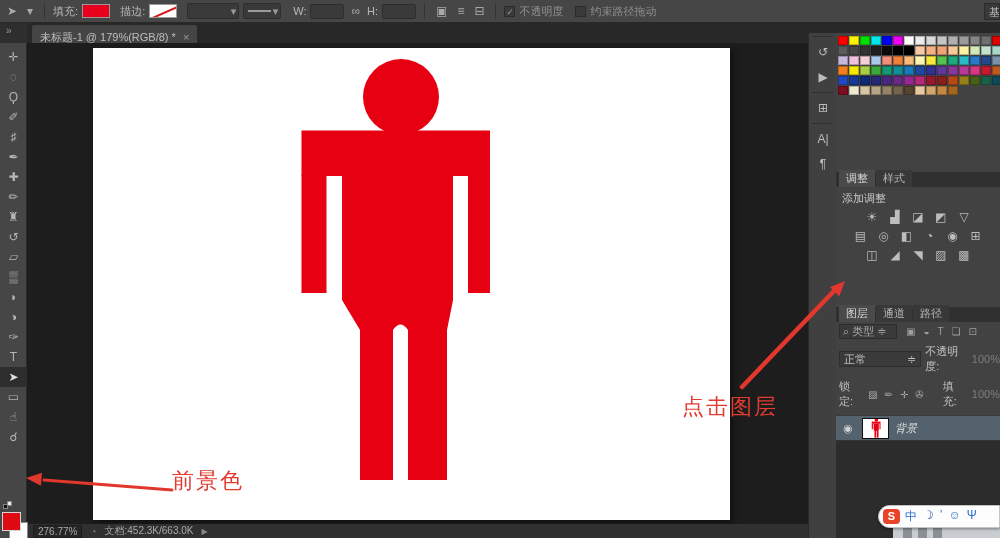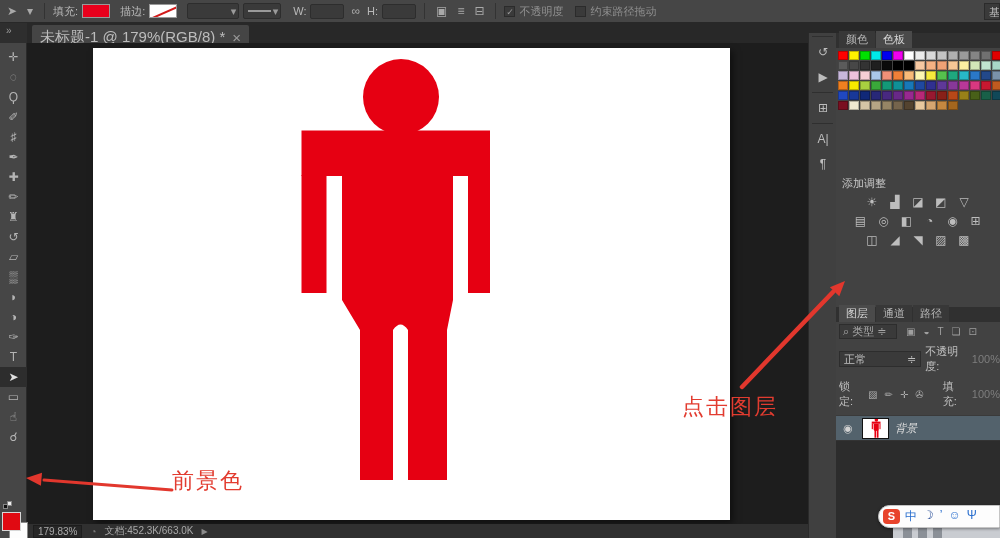--- a/index.html
+++ b/index.html
@@ -15,21 +15,21 @@
   .stroke-none:before { content:""; position:absolute; left:-4px; top:6px; width:40px; height:2px; background:#d21a1a; transform:rotate(-24deg); }
   .ob-drop { background:#3a3a3a; border:1px solid #2d2d2d; height:16px; display:flex; align-items:center; justify-content:flex-end; padding:0 2px; color:#9a9a9a; border-radius:2px; }
   .ob-icon { color:#a9a9a9; font-size:12px; padding:0 3px; }
   .ob-check { display:flex; align-items:center; gap:4px; color:#8f8f8f; }
   .cbox { width:11px; height:11px; background:#3a3a3a; border:1px solid #2b2b2b; color:#9a9a9a; font-size:9px; line-height:10px; text-align:center; }
   .ob-sep { width:1px; height:16px; background:#333; margin:0 4px; }
   #workspace-btn { position:absolute; right:0; top:3px; background:#3a3a3a; border:1px solid #2b2b2b; height:17px; padding:1px 2px 0 4px; color:#bdbdbd; overflow:hidden; width:16px; }
 
   
   #tab-bar { position:absolute; left:27px; top:23px; width:973px; height:20px; background:#282828; }
-  #doc-tab { position:absolute; left:5px; top:2px; height:18px; background:#454545; color:#bdbdbd; display:flex; align-items:center; gap:7px; padding:12px 8px; font-size:15px; border-radius:2px 2px 0 0; }
+  #doc-tab { position:absolute; left:5px; top:2px; height:18px; background:#454545; color:#bdbdbd; display:flex; align-items:center; gap:7px; padding:12px 8px; font-size:11px; border-radius:2px 2px 0 0; }
   #panel-collapse { position:absolute; left:0; top:23px; width:27px; height:20px; background:#2e2e2e; color:#9a9a9a; font-size:10px; padding:2px 0 0 6px; }
 
   
   #toolbar { position:absolute; left:0; top:43px; width:27px; height:495px; background:#464646; border-right:1px solid #2a2a2a; }
   .tool { width:27px; height:20px; display:flex; align-items:center; justify-content:center; color:#b5b5b5; font-size:12px; }
   .tool.active { background:#2d2d2d; color:#e0e0e0; }
   #fgbg { position:absolute; left:0; top:458px; width:27px; height:46px; }
   #reset-colors { position:absolute; left:3px; top:0px; width:10px; height:9px; }
   #reset-colors .mini { position:absolute; width:5px; height:5px; border:1px solid #888; }
   #reset-colors .mini.b { left:0; top:3px; background:#111; }
@@ -174,44 +174,40 @@
       <g id="figure-group" fill="#e60012">
         <circle cx="308" cy="49" r="38"></circle>
         <rect x="208.5" y="82.5" width="188.5" height="45.5"></rect>
         <rect x="208.5" y="127" width="25" height="118"></rect>
         <rect x="375" y="127" width="22" height="118"></rect>
         <path d="M249,127 L360,127 L360,252 L354,282 L354,432 L315,432 L315,282 Q307.5,271 300,282 L300,432 L267,432 L267,282 L249,252 Z"></path>
       </g>
     </svg>
   </div>
   <div id="status-bar">
-    <span id="zoom-field">179.83%</span>
+    <span id="zoom-field">276.77%</span>
     <span style="color:#777;">◔</span>
     <span>文档:452.3K/663.0K</span>
     <span style="font-size:8px;color:#8a8a8a;">▶</span>
   </div>
 </div>
 
 <div id="dock">
     <div class="dock-sep"></div>
     <div class="dock-icon">↺</div>
     <div class="dock-icon">▶</div>
     <div class="dock-sep"></div>
     <div class="dock-icon">⊞</div>
     <div class="dock-sep"></div>
     <div class="dock-icon">A|</div>
     <div class="dock-icon">¶</div>
   </div>
 
 <div id="panels">
 
-  <div class="panel-tabs">
-    <span class="ptab">颜色</span>
-    <span class="ptab active">色板</span>
-  </div>
   <div id="swatch-grid">
       <span class="swatch-cell" style="background: rgb(255, 0, 0); border: 1px solid rgba(0, 0, 0, 0.25);"></span>
       <span class="swatch-cell" style="background: rgb(255, 242, 0); border: 1px solid rgba(0, 0, 0, 0.25);"></span>
       <span class="swatch-cell" style="background: rgb(0, 224, 0); border: 1px solid rgba(0, 0, 0, 0.25);"></span>
       <span class="swatch-cell" style="background: rgb(0, 232, 232); border: 1px solid rgba(0, 0, 0, 0.25);"></span>
       <span class="swatch-cell" style="background: rgb(0, 0, 240); border: 1px solid rgba(0, 0, 0, 0.25);"></span>
       <span class="swatch-cell" style="background: rgb(240, 0, 240); border: 1px solid rgba(0, 0, 0, 0.25);"></span>
       <span class="swatch-cell" style="background: rgb(255, 255, 255); border: 1px solid rgba(0, 0, 0, 0.25);"></span>
       <span class="swatch-cell" style="background: rgb(236, 236, 236); border: 1px solid rgba(0, 0, 0, 0.25);"></span>
       <span class="swatch-cell" style="background: rgb(217, 217, 217); border: 1px solid rgba(0, 0, 0, 0.25);"></span>
@@ -292,20 +288,24 @@
       <span class="swatch-cell" style="background: rgb(214, 166, 112); border: 1px solid rgba(0, 0, 0, 0.25);"></span>
       <span class="swatch-cell" style="background: rgb(197, 136, 64); border: 1px solid rgba(0, 0, 0, 0.25);"></span>
       <span class="swatch-cell" style="background: rgb(164, 102, 30); border: 1px solid rgba(0, 0, 0, 0.25);"></span>
       <span class="swatch-cell"></span>
       <span class="swatch-cell"></span>
       <span class="swatch-cell"></span>
       <span class="swatch-cell"></span>
     </div>
 
   <div id="adjust-panel">
+    <div class="panel-tabs">
+      <span class="ptab active">调整</span>
+      <span class="ptab">样式</span>
+    </div>
     <div id="adjust-title">添加调整</div>
     <div class="adj-row" id="adj-row-0">
         <span class="adj-icon">☀</span>
         <span class="adj-icon">▟</span>
         <span class="adj-icon">◪</span>
         <span class="adj-icon">◩</span>
         <span class="adj-icon">▽</span>
       </div>
     <div class="adj-row" id="adj-row-1">
         <span class="adj-icon">▤</span>

